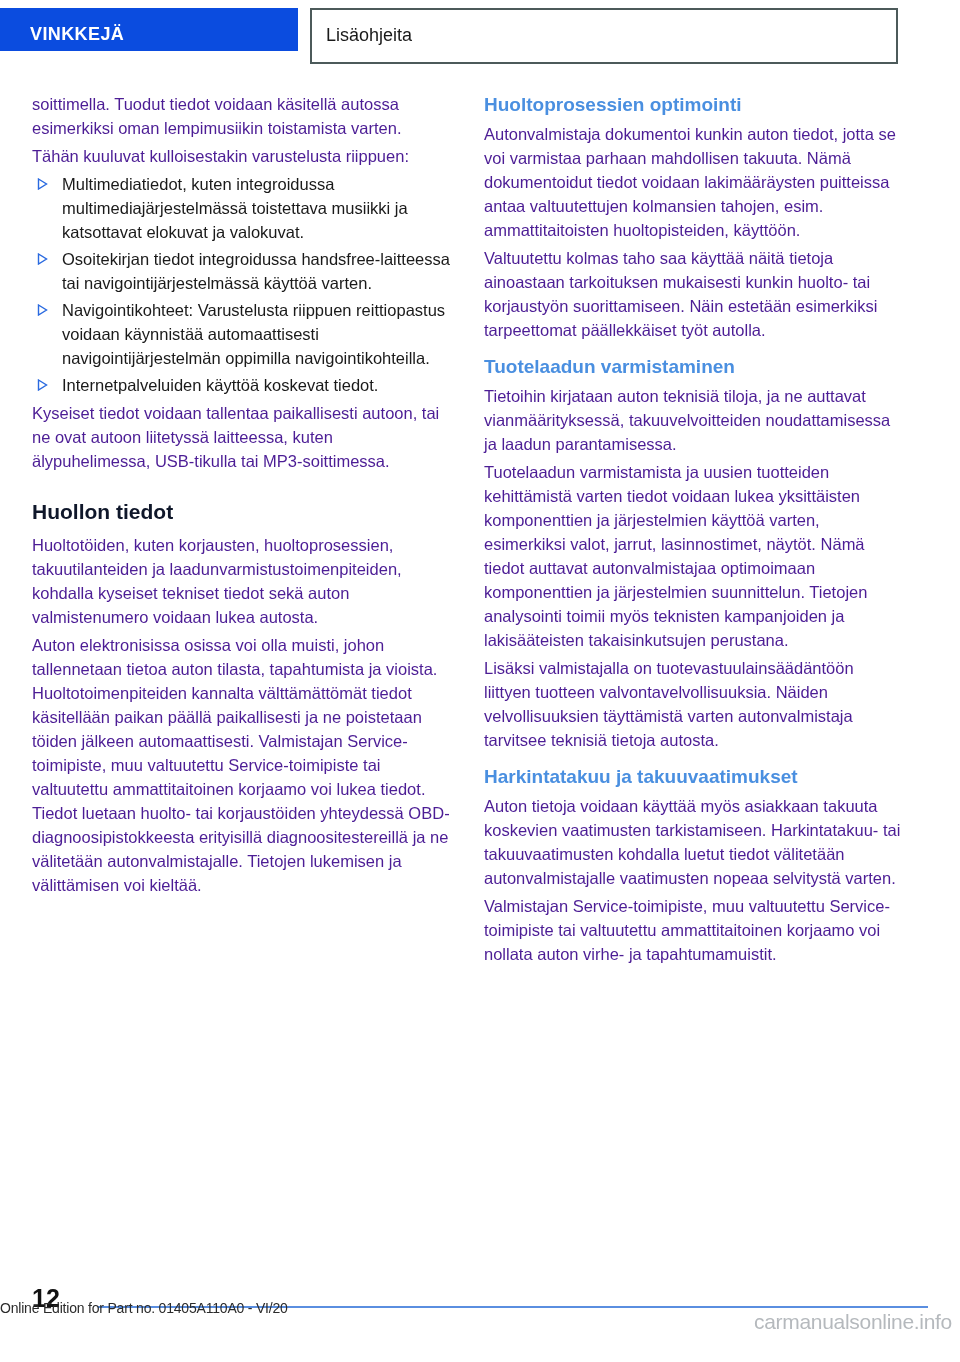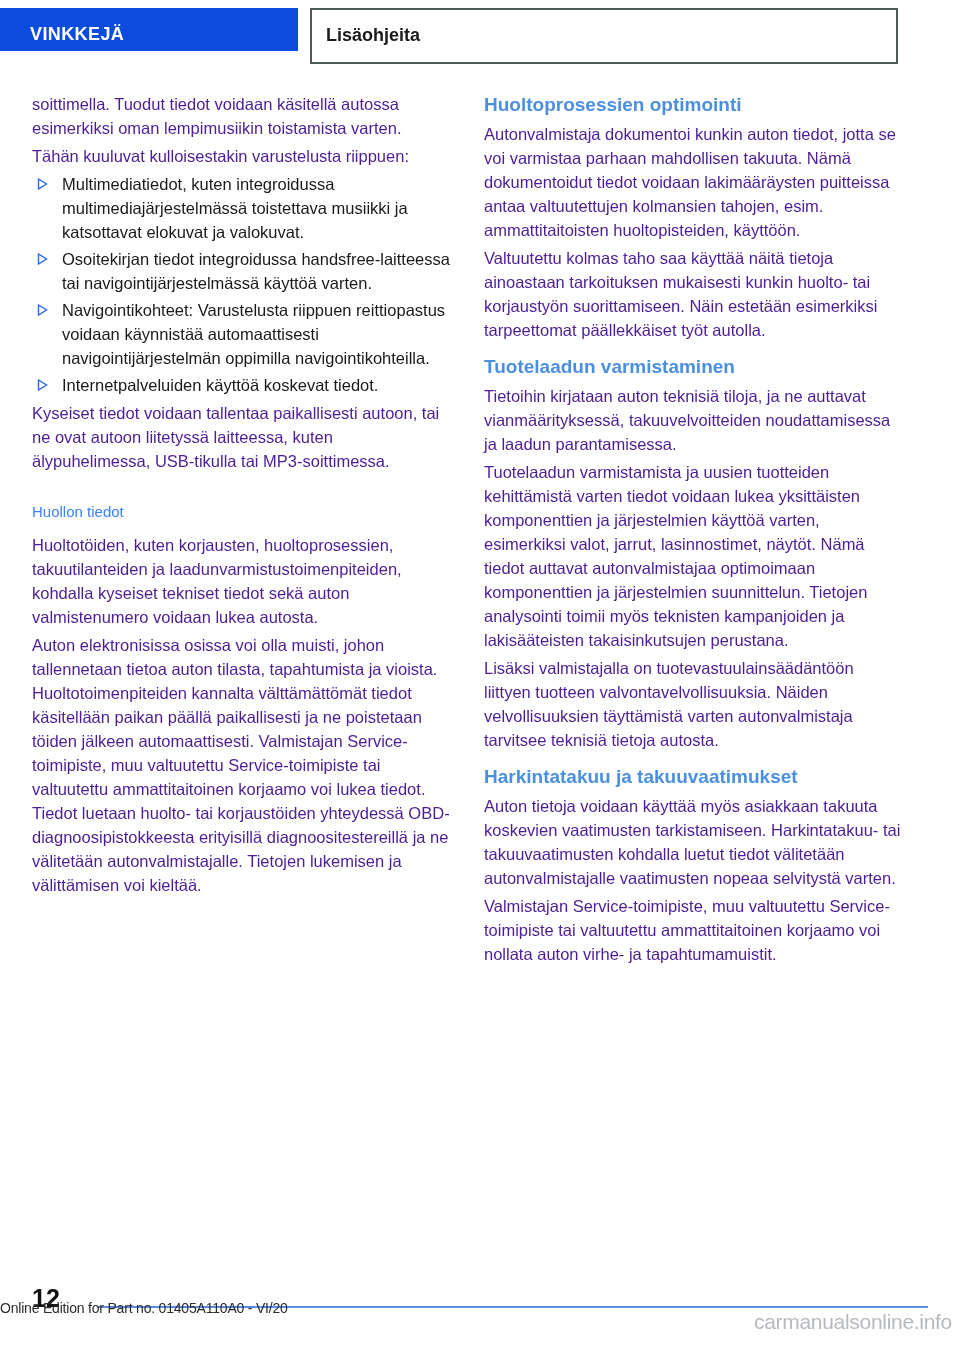--- a/index.html
+++ b/index.html
@@ -44,21 +44,20 @@
   }
   .header-box {
     position: absolute;
     left: 310px;
     top: 0;
     width: 588px;
     height: 56px;
     border: 2px solid #4c5a5a;
     box-sizing: border-box;
     background: #ffffff;
-    font-weight: bold;
   }
   .header-box-label {
     position: absolute;
     left: 14px;
     top: 15px;
     font-size: 18px;
     color: #1a1a1a;
   }
 
   
@@ -80,24 +79,24 @@
   p.body-text {
     margin: 0 0 4px 0;
     font-size: 16.5px;
     line-height: 24px;
     color: #4c1d95;
     text-align: left;
   }
 
   h2.section-head {
     margin: 26px 0 8px 0;
-    font-size: 15px;
+    font-size: 21px;
     line-height: 26px;
-    font-weight: normal;
-    color: #3b82f6;
+    font-weight: bold;
+    color: #0f172a;
   }
   h3.sub-head {
     margin: 12px 0 5px 0;
     font-size: 19px;
     line-height: 25px;
     font-weight: bold;
     color: #4a8fe0;
   }
   .col-right h3.sub-head:first-child { margin-top: 0; }
 

